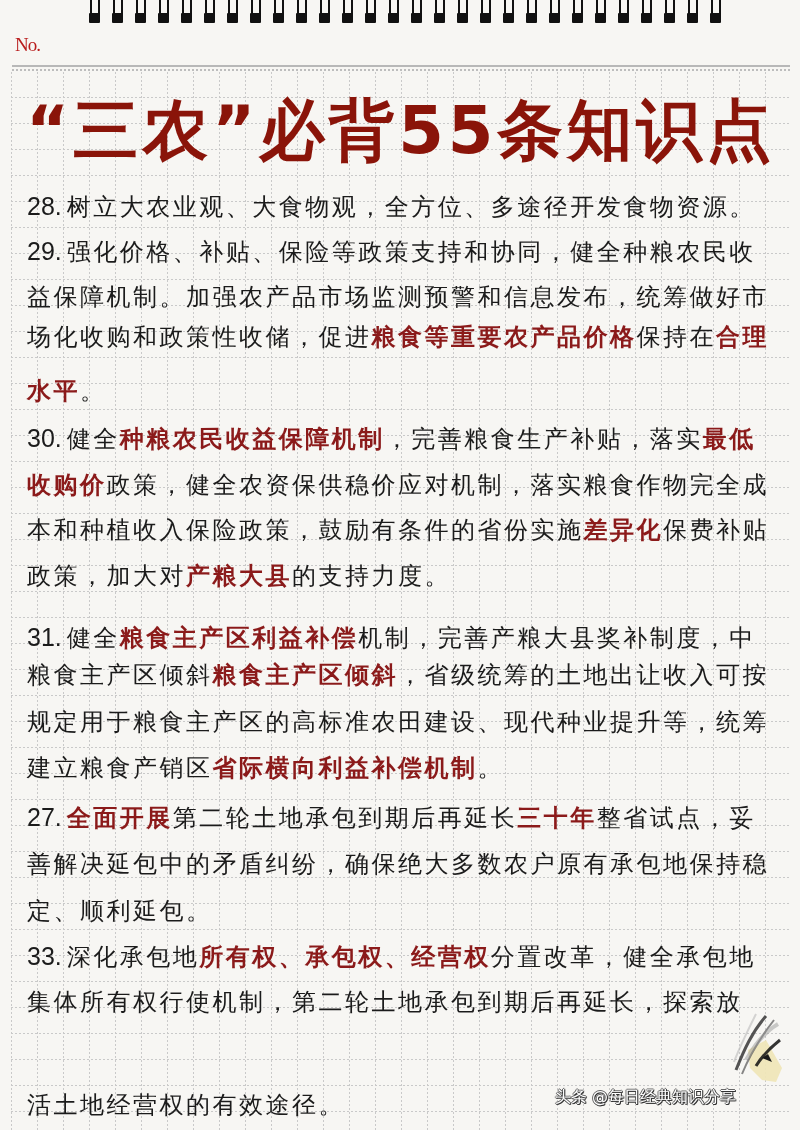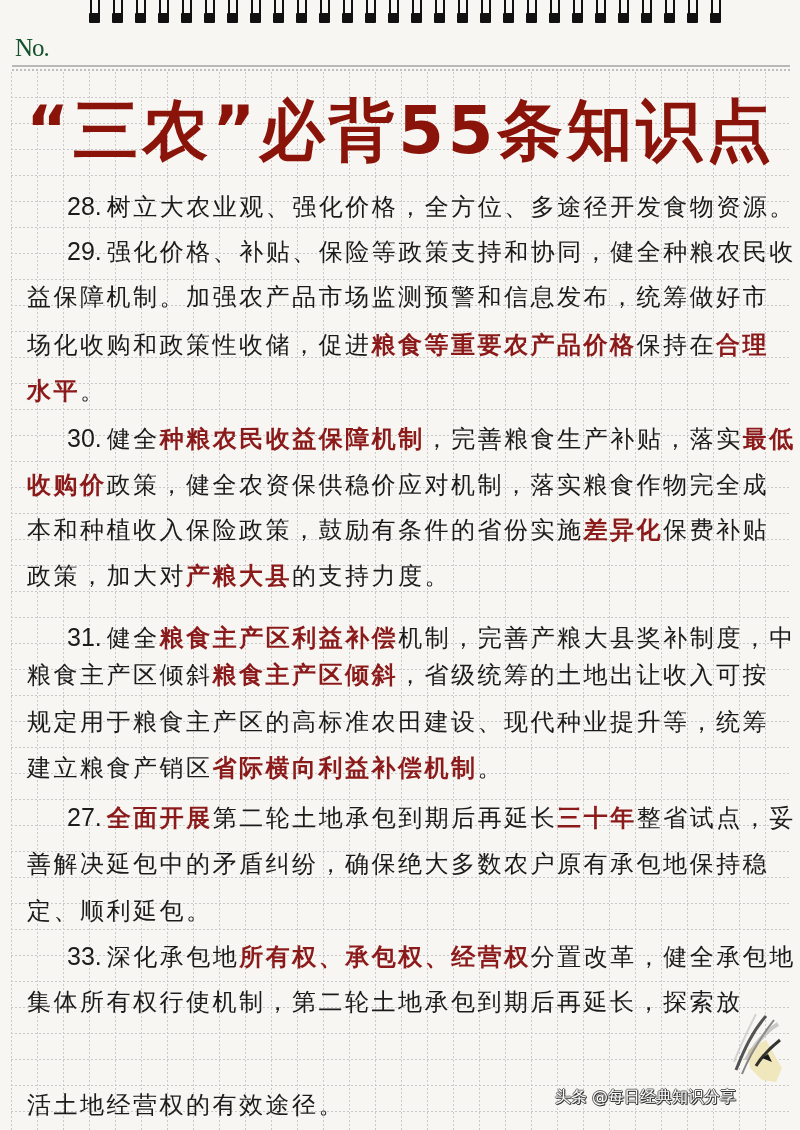--- a/index.html
+++ b/index.html
@@ -15,21 +15,21 @@
     position: absolute; top: 0; width: 6px; height: 15px;
     border-left: 2.5px solid #111; border-right: 2.5px solid #111;
   }
   .ring::after {
     content: ""; position: absolute; left: -3px; top: 13px;
     width: 11px; height: 10px; background: #111; border-radius: 1px;
   }
   .no-label {
     position: absolute; left: 15px; top: 34px;
     font-family: "Liberation Serif", "DejaVu Serif", serif;
-    font-size: 25px; color: #14532d; letter-spacing: -1px;
+    font-size: 19px; color: #b91c1c; letter-spacing: -1px;
   }
   .header-rule {
     position: absolute; left: 12px; top: 65px; width: 778px; height: 2px; background: #b8b8b8;
   }
   .header-rule-dots {
     position: absolute; left: 12px; top: 69px; width: 778px; height: 0;
     border-top: 2px dotted #bdbdbd;
   }
   
   .grid { position: absolute; left: 11px; top: 72px; width: 780px; height: 1058px; pointer-events: none; }
@@ -49,21 +49,21 @@
     font-size: 66px; font-weight: 900; color: #8a1409; letter-spacing: 4px;
     white-space: nowrap; transform-origin: left center;
   }
   .line {
     position: absolute; left: 27px; height: 34px; line-height: 34px;
     font-size: 24px; letter-spacing: 2.5px; white-space: nowrap;
     transform-origin: left center;
   }
   .num {
     font-family: "Liberation Sans", sans-serif; font-size: 25px; letter-spacing: 0;
-    margin-right: 5px; color: #1b1b1b; margin-left: 40px;
+    margin-right: 5px; color: #1b1b1b;
   }
   .hl { color: #8b1a1a; font-weight: 700; }
   .brush { position: absolute; left: 726px; top: 1010px; width: 64px; height: 80px; }
   .watermark {
     position: absolute; left: 555px; top: 1087px; font-size: 16px; color: #ffffff;
     white-space: nowrap;
     text-shadow: 1px 1px 0 #333, -1px 0 0 #666, 0 -1px 0 #666, 1px 0 0 #444, 0 1px 0 #444;
   }
 </style>
 </head>
@@ -102,30 +102,30 @@
   <div class="ring" style="left:711px"></div>
 </div>
 
 <div class="no-label">No.</div>
 <div class="header-rule"></div>
 <div class="header-rule-dots"></div>
 
 <div class="title" style="transform: scaleX(0.993377);">“三农”必背55条知识点</div>
 
 <div class="line" style="top:189px">
-  <span class="num">28.</span><span>树立大农业观、强化价格，全方位、多途径开发食物资源。</span>
+  <span class="num">28.</span><span>树立大农业观、大食物观，全方位、多途径开发食物资源。</span>
 </div>
 
 <div class="line" style="top:234px">
   <span class="num">29.</span><span>强化价格、补贴、保险等政策支持和协同，健全种粮农民收</span>
 </div>
 <div class="line" style="top:280px">
   <span>益保障机制。加强农产品市场监测预警和信息发布，统筹做好市</span>
 </div>
-<div class="line" style="top:328px">
+<div class="line" style="top:320px">
   <span>场化收购和政策性收储，促进</span><span class="hl">粮食等重要农产品价格</span><span>保持在</span><span class="hl">合理</span>
 </div>
 <div class="line" style="top:374px">
   <span class="hl">水平</span><span>。</span>
 </div>
 
 <div class="line" style="top:421px">
   <span class="num">30.</span><span>健全</span><span class="hl">种粮农民收益保障机制</span><span>，完善粮食生产补贴，落实</span><span class="hl">最低</span>
 </div>
 <div class="line" style="top:468px">

